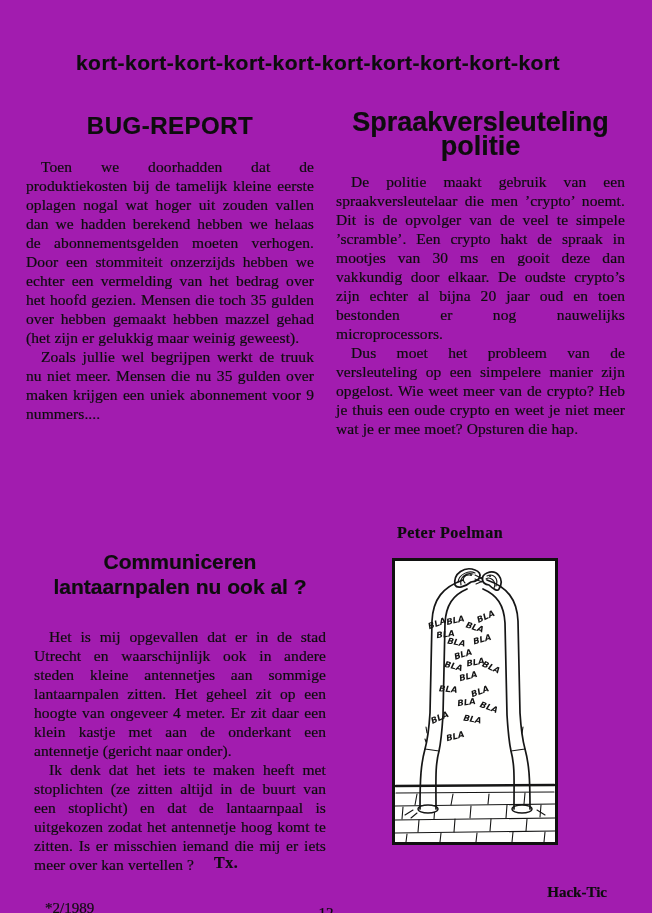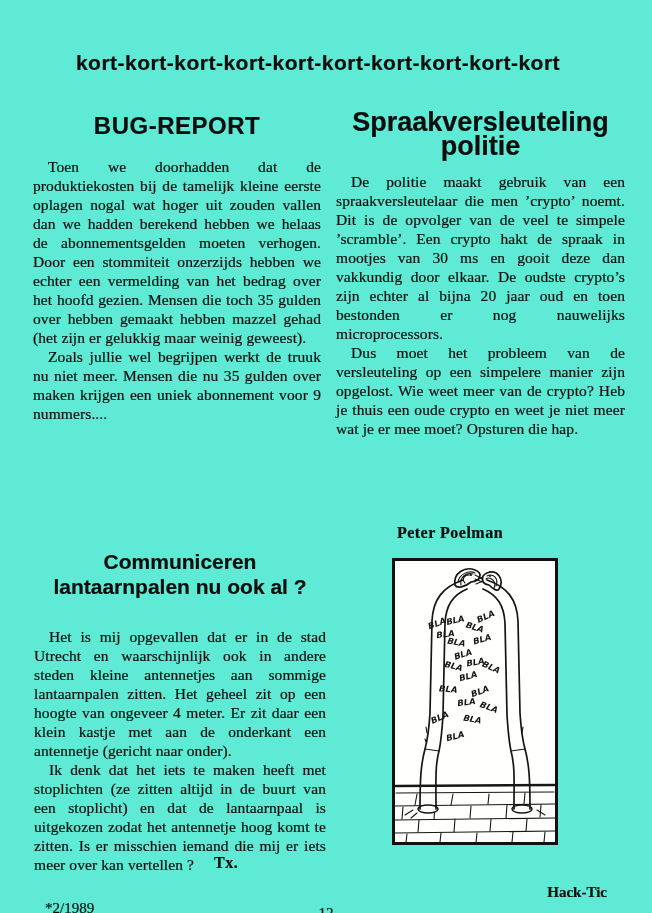--- a/index.html
+++ b/index.html
@@ -1,28 +1,28 @@
 <!DOCTYPE html>
 <html lang="nl"><head>
 <meta charset="utf-8">
 <style>
   html,body { margin:0; padding:0; background:#888; }
   .page {
     position:relative; width:652px; height:913px; margin:0 auto;
-    background:#5eead4; color:#0d0d0d; overflow:hidden;
+    background:#a21caf; color:#0d0d0d; overflow:hidden;
     -webkit-text-stroke:0.2px;
   }
   .kort-header {
     position:absolute; top:52px; left:38px; width:560px;
     text-align:center;
     font-family:"Liberation Sans",sans-serif; font-weight:bold;
     font-size:21px; line-height:1; letter-spacing:0.5px;
   }
   .article { position:absolute; }
-  #article-bug-report   { left:33px;  top:112px; width:288px; }
+  #article-bug-report   { left:26px;  top:112px; width:288px; }
   #article-lantaarn     { left:34px;  top:549px; width:292px; }
   #article-spraak       { left:336px; top:110px; width:289px; }
   .article h2 {
     margin:0 0 15px 0;
     font-family:"Liberation Sans",sans-serif; font-weight:bold;
     text-align:center; white-space:pre-line;
   }
   #article-bug-report h2 { font-size:24px; letter-spacing:0.5px; margin-bottom:17px; }
   #article-lantaarn h2   { font-size:21px; line-height:25px; margin-bottom:28px; }
   #article-spraak h2     { font-size:27px; line-height:24px; margin-bottom:14px; }

